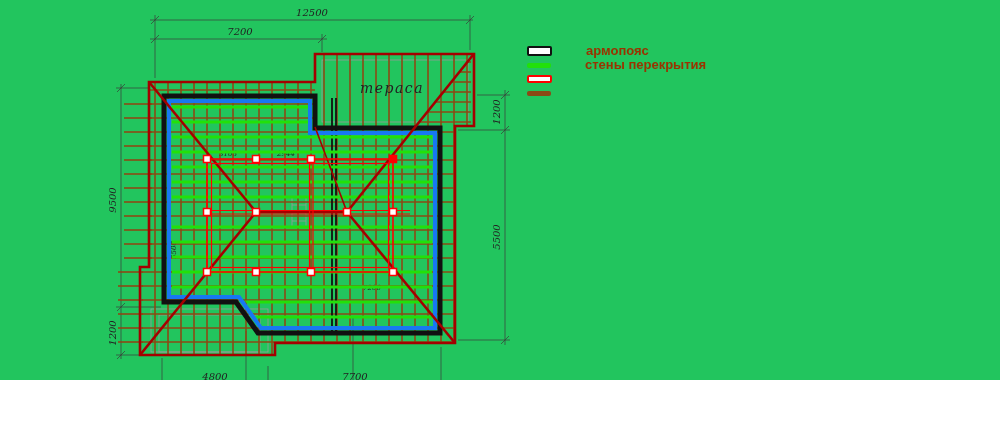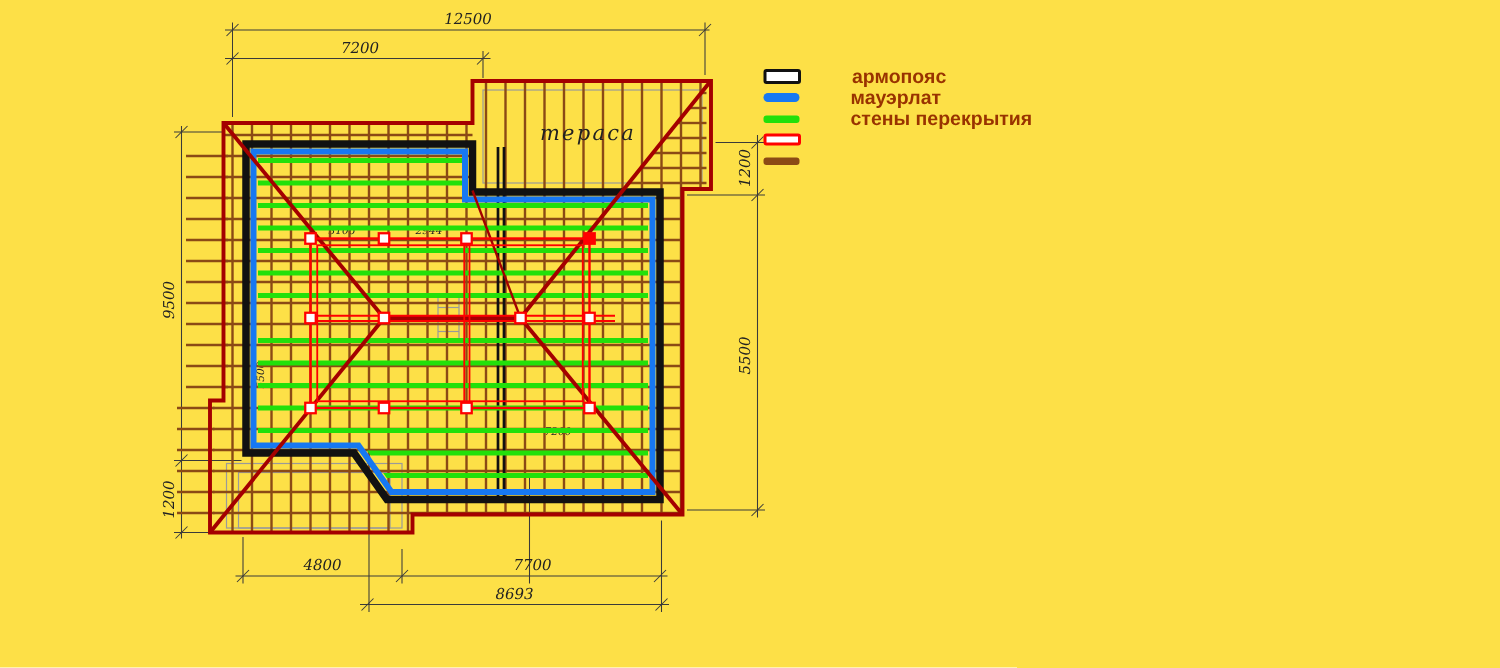--- a/index.html
+++ b/index.html
@@ -1,20 +1,20 @@
 <!DOCTYPE html>
 <html><head>
 <meta charset="utf-8">
 <style>
   html,body{margin:0;padding:0;background:#fff;}
-  .stage{position:relative;width:1000px;height:445px;background:#fde047;overflow:hidden;
+  .stage{position:relative;width:1000px;height:380px;background:#22c55e;overflow:hidden;
          font-family:"Liberation Sans",sans-serif;}
   svg{position:absolute;left:0;top:0;}
   .dimtext{font-family:"DejaVu Serif",serif;font-style:italic;fill:#222;}
-  .legend{position:absolute;left:509px;top:44px;width:460px;text-align:right;}
+  .legend{position:absolute;left:527px;top:44px;width:460px;text-align:right;}
   .lg-row{display:flex;align-items:center;height:14px;margin-bottom:0px;}
   .lg-label{font-size:13px;font-weight:bold;color:#993300;white-space:nowrap;line-height:14px;}
   .sw{flex:0 0 auto;width:24px;margin-right:34px;}
   .sw-armo{width:21px;height:6px;background:#fff;border:2px solid #111;border-radius:2px;}
   .sw-mauer{height:6px;background:#1778f2;border-radius:3px;}
   .sw-beam{height:5px;background:#22e00a;border-radius:2px;}
   .sw-wall{width:21px;height:4px;background:#fff;border:2px solid #ff0000;border-radius:2px;}
   .sw-raft{height:5px;background:#8b4a15;border-radius:2px;}
 </style>
 </head>
@@ -246,24 +246,20 @@
 
   <text x="392" y="93" font-size="14" text-anchor="middle" fill="#222222" font-family="DejaVu Serif, serif" font-style="italic" letter-spacing="1.5">тераса</text>
 </svg>
 
 <div class="legend">
   <div class="lg-row">
     <span class="sw sw-armo"></span>
     <span class="lg-label">армопояс</span>
   </div>
   <div class="lg-row">
-    <span class="sw sw-mauer"></span>
-    <span class="lg-label">мауэрлат</span>
-  </div>
-  <div class="lg-row">
     <span class="sw sw-beam"></span>
     <span class="lg-label">стены перекрытия</span>
   </div>
   <div class="lg-row">
     <span class="sw sw-wall"></span>
   </div>
   <div class="lg-row">
     <span class="sw sw-raft"></span>
   </div>
 </div>

